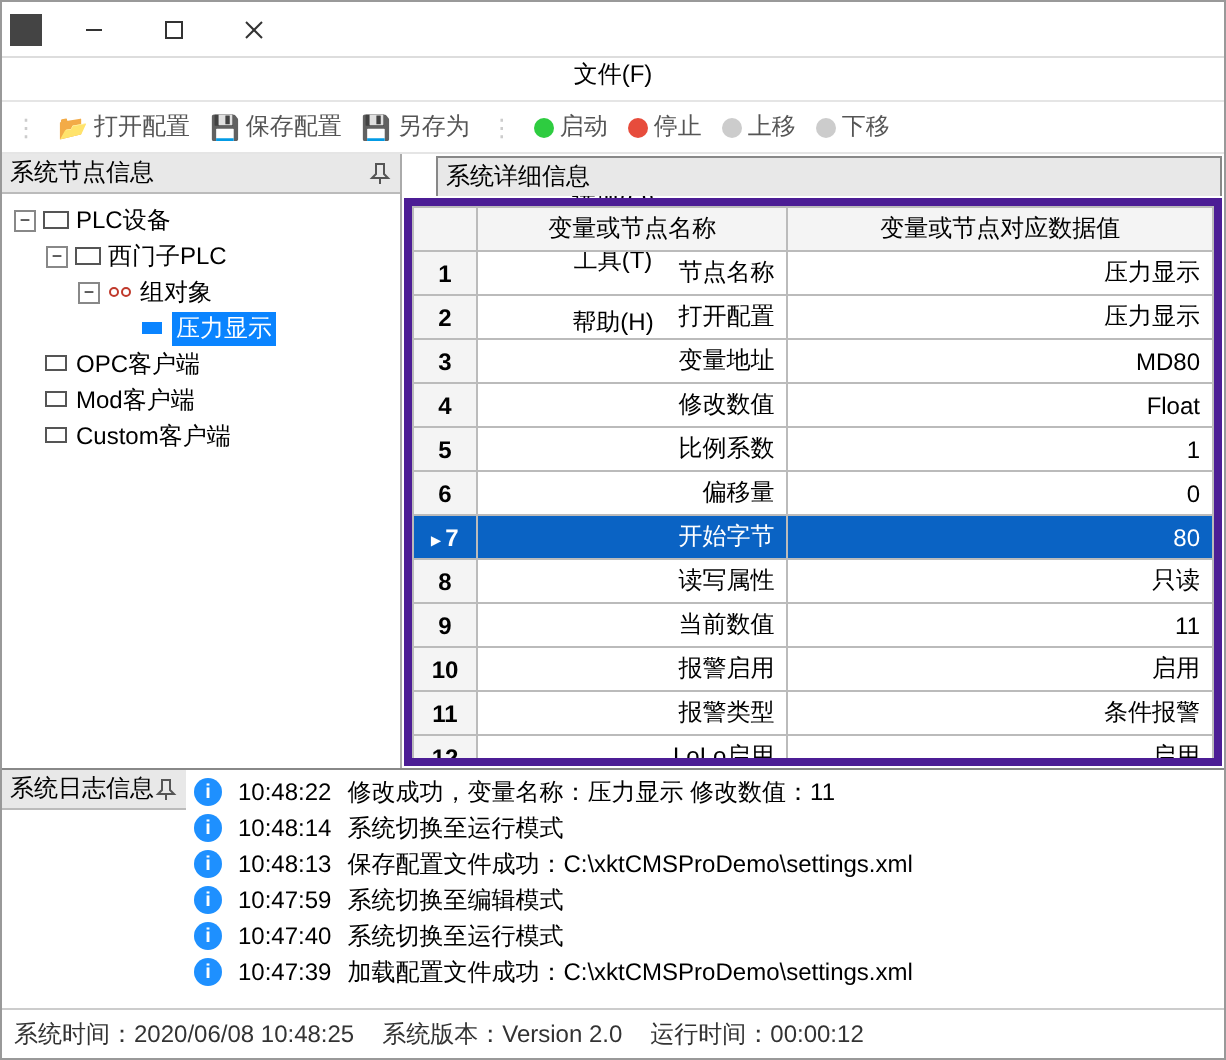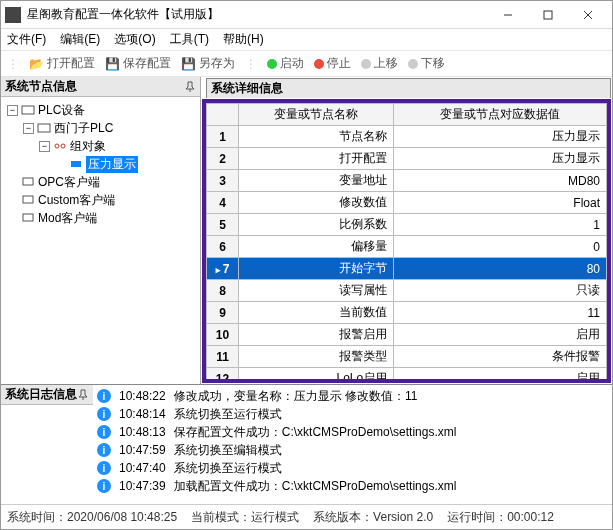--- a/index.html
+++ b/index.html
@@ -3,27 +3,27 @@
 <meta charset="utf-8">
 <style>
 * { margin: 0; padding: 0; box-sizing: border-box; font-family: "Microsoft YaHei", Arial, sans-serif; font-size: 12px; }
 body { background: #fff; width: 613px; height: 530px; overflow: hidden; border: 1px solid #999; display: flex; flex-direction: column; }
 .titlebar { height: 28px; background: #fff; border-bottom: 1px solid #ddd; display: flex; align-items: center; padding: 0 4px; }
 .titlebar .icon { width: 16px; height: 16px; background: #444; margin-right: 6px; }
 .titlebar .title { flex: 1; }
 .titlebar .wc { display: flex; }
 .titlebar .wc div { width: 40px; height: 26px; display: flex; align-items: center; justify-content: center; }
 .titlebar .wc svg { width: 10px; height: 10px; }
-.menubar { height: 22px; display: flex; align-items: center; padding: 0 6px; gap: 14px; background: #fff; border-bottom: 1px solid #e5e5e5; }
+.menubar { height: 22px; display: flex; align-items: center; padding: 0 6px; gap: 14px; background: #fff; border-bottom: 1px solid #e5e5e5; flex-direction: column; }
 .toolbar { height: 26px; display: flex; align-items: center; padding: 0 6px; gap: 10px; background: #fff; border-bottom: 1px solid #e5e5e5; }
 .tbtn { display: flex; align-items: center; gap: 3px; color: #555; }
 .tbtn .dot { width: 10px; height: 10px; border-radius: 50%; }
 .main { flex: 1; display: flex; min-height: 0; }
 .left { width: 200px; border-right: 1px solid #aaa; display: flex; flex-direction: column; }
-.panelhdr { background: #e8e8e8; border-bottom: 1px solid #bbb; height: 20px; display: flex; align-items: center; padding: 0 4px; justify-content: space-between; font-weight: bold; }
+.panelhdr { background: #e8e8e8; border-bottom: 1px solid #bbb; height: 20px; display: flex; align-items: center; padding: 0 4px; justify-content: space-between; font-weight: normal; }
 .pin { width: 12px; height: 12px; }
 .tree { flex: 1; overflow: auto; padding: 4px 2px; }
 .tn { display: flex; align-items: center; height: 18px; gap: 3px; padding-left: 4px; white-space: nowrap; }
 .tn .exp { width: 11px; height: 11px; border: 1px solid #888; display: flex; align-items: center; justify-content: center; font-size: 9px; line-height: 1; }
 .tn .noexp { width: 11px; }
 .tn .ico { width: 14px; height: 12px; }
 .tn.sel .lbl { background: #0a84ff; color: #fff; padding: 0 2px; }
 .right { flex: 1; display: flex; flex-direction: column; min-width: 0; }
 .gridwrap { flex: 1; border: 4px solid #4c1d95; margin: 1px; overflow: auto; }
 table { border-collapse: collapse; width: 100%; }
@@ -38,21 +38,20 @@
 .logrow { display: flex; align-items: center; gap: 8px; height: 18px; }
 .logrow .i { width: 14px; height: 14px; border-radius: 50%; background: #1e90ff; color: #fff; font-size: 10px; display: flex; align-items: center; justify-content: center; font-weight: bold; }
 .status { height: 22px; border-top: 1px solid #ccc; display: flex; align-items: center; padding: 12px 6px; gap: 14px; font-size: 11px; color: #333; }
 .sep { color: #ccc; }
 </style>
 </head>
 <body>
 
 <div class="titlebar">
   <div class="icon"></div>
-  <div class="title">星阁教育配置一体化软件【试用版】</div>
   <div class="wc">
     <div>
         <svg viewBox="0 0 10 10">
           <line x1="1" y1="5" x2="9" y2="5" stroke="#333"></line>
         </svg>
       </div>
     <div>
         <svg viewBox="0 0 10 10">
           <rect x="1" y="1" width="8" height="8" fill="none" stroke="#333"></rect>
         </svg>
@@ -150,34 +149,34 @@
           <svg class="ico">
             <rect x="2" y="2" width="10" height="7" fill="none" stroke="#555"></rect>
           </svg>
           <span class="lbl">OPC客户端</span>
         </div>
       <div class="tn" style="padding-left:4px">
           <span class="noexp"></span>
           <svg class="ico">
             <rect x="2" y="2" width="10" height="7" fill="none" stroke="#555"></rect>
           </svg>
+          <span class="lbl">Mod客户端</span>
+        </div>
+      <div class="tn" style="padding-left:4px">
+          <span class="noexp"></span>
+          <svg class="ico">
+            <rect x="2" y="2" width="10" height="7" fill="none" stroke="#555"></rect>
+          </svg>
           <span class="lbl">Custom客户端</span>
         </div>
-      <div class="tn" style="padding-left:4px">
-          <span class="noexp"></span>
-          <svg class="ico">
-            <rect x="2" y="2" width="10" height="7" fill="none" stroke="#555"></rect>
-          </svg>
-          <span class="lbl">Mod客户端</span>
-        </div>
     </div>
   </div>
 
   <div class="right">
-    <div class="panelhdr" style="border:1px solid #888; border-bottom:none; margin:1px 1px 0 5px">
+    <div class="panelhdr" style="border:1px solid #888; border-bottom:none; margin:1px 1px 0 17px">
       <span>系统详细信息</span>
     </div>
     <div class="gridwrap">
       <table>
         <thead>
             <tr>
           <th class="rownum"></th>
           <th>变量或节点名称</th>
           <th>变量或节点对应数据值</th>
         </tr>
@@ -285,16 +284,15 @@
       <div class="logrow">
         <span class="i">i</span>
         <span>10:47:39</span>
         <span>加载配置文件成功：C:\xktCMSProDemo\settings.xml</span>
       </div>
     </div>
 </div>
 
 <div class="status">
   <span><span>系统时间：</span><span>2020/06/08 10:48:25</span></span>
-  <span><span>当前模式：</span><span>运行模式</span></span>
   <span><span>系统版本：</span><span>Version 2.0</span></span>
   <span><span>运行时间：</span><span>00:00:12</span></span>
 </div>
 
 </body></html>

